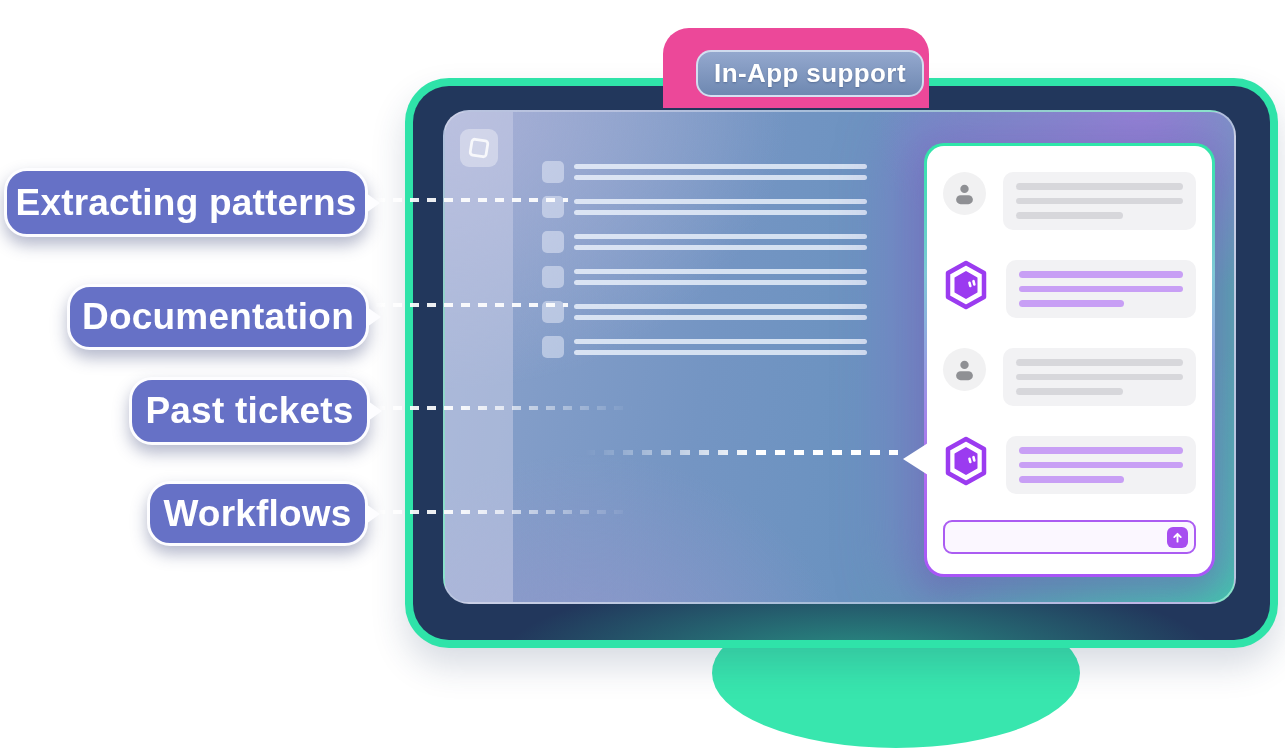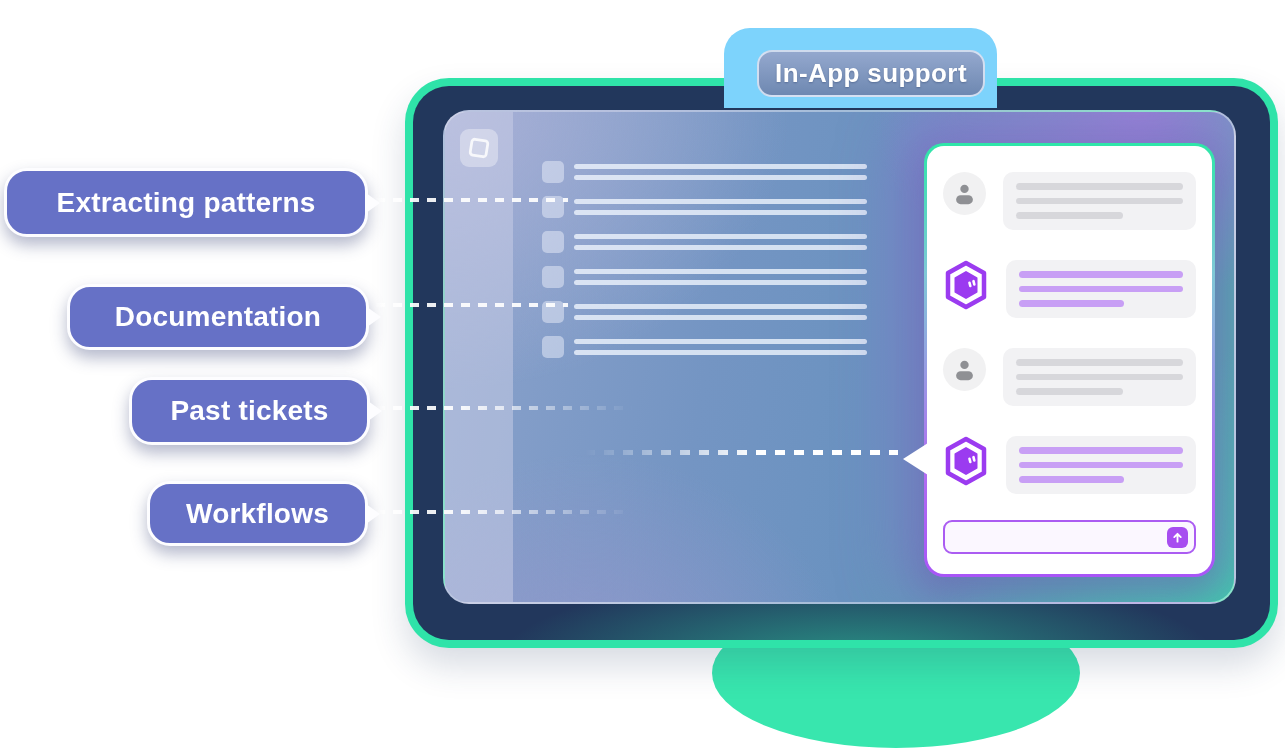--- a/index.html
+++ b/index.html
@@ -58,32 +58,32 @@
   .bline.w1,.bline.w2{width:100%;} .bline.w3{width:64%;}
   .msg.user .bline{background:#d7d7db;}
   .msg.bot  .bline{background:#c89ff5;}
   .chat-input{position:absolute;left:16px;right:16px;bottom:20px;height:34px;border-radius:9px;
           border:2px solid #ab5cf2;background:#fbf7ff;box-sizing:border-box;
           display:flex;align-items:center;justify-content:flex-end;padding:0 6px;}
   .send{width:21px;height:21px;border-radius:6px;background:#a74df0;border:none;padding:0;
           display:flex;align-items:center;justify-content:center;cursor:pointer;}
 
   
-  .tab{position:absolute;left:724px;top:28px;width:266px;height:80px;background:#7dd3fc;
-          border-radius:26px 26px 0 0;z-index:3;padding-left:7px;}
+  .tab{position:absolute;left:663px;top:28px;width:266px;height:80px;background:#ec4899;
+          border-radius:26px 26px 0 0;z-index:3;}
   .badge{position:absolute;left:33px;top:22px;width:228px;height:47px;border-radius:15px;
           background:linear-gradient(180deg,#94a8ce,#6e88b1);
           border:2px solid rgba(225,234,248,0.85);box-sizing:border-box;
           color:#fff;font-size:26px;font-weight:700;letter-spacing:0.4px;
           display:flex;align-items:center;justify-content:center;
           text-shadow:0 1px 2px rgba(40,60,100,0.40);}
 
   
   .pill{position:absolute;background:#6671c6;border:3px solid #fdfdff;border-radius:23px;
-          color:#fff;font-weight:700;font-size:28px;letter-spacing:0.2px;box-sizing:border-box;
+          color:#fff;font-weight:700;font-size:37px;letter-spacing:0.2px;box-sizing:border-box;
           display:flex;align-items:center;justify-content:center;z-index:5;
           box-shadow:0 8px 16px rgba(44,54,110,0.35);}
   .pill-tail{position:absolute;right:-15px;top:50%;transform:translateY(-50%);
           width:0;height:0;border-top:10px solid transparent;border-bottom:10px solid transparent;
           border-left:14px solid #fdfdff;}
   #pill-0{left:4px;top:168px;width:364px;height:69px;}
   #pill-1{left:67px;top:284px;width:302px;height:66px;}
   #pill-2{left:129px;top:377px;width:241px;height:68px;}
   #pill-3{left:147px;top:481px;width:221px;height:65px;}
 

